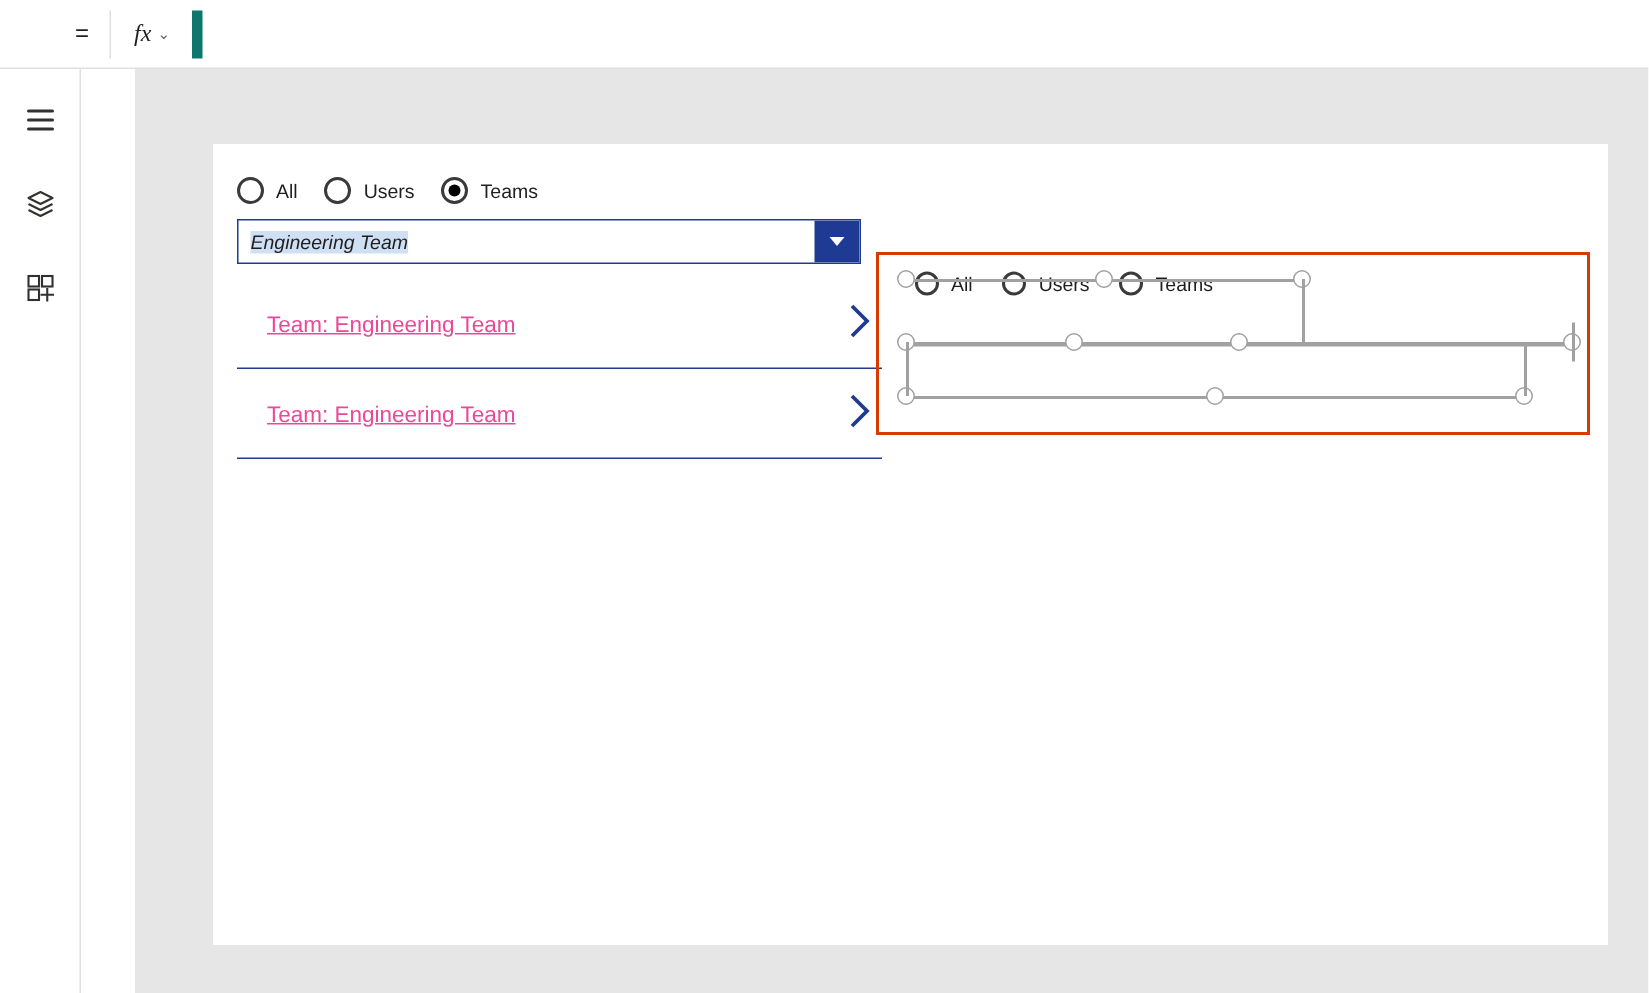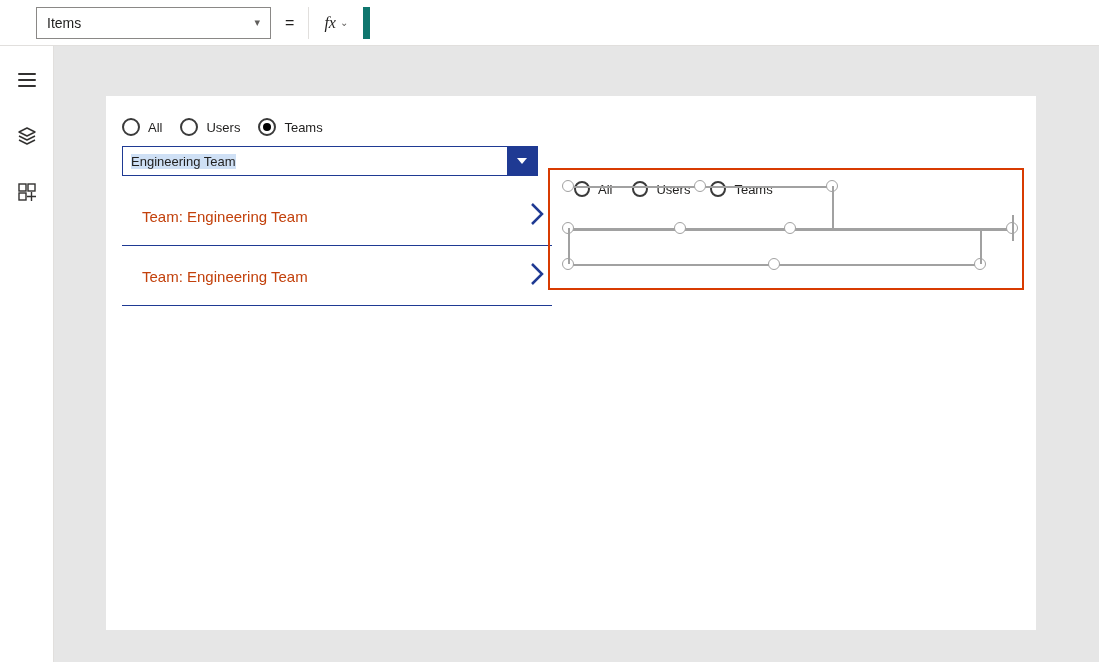--- a/index.html
+++ b/index.html
@@ -59,20 +59,21 @@
 .formula-input {
   flex: 1;
   height: 32px;
   padding: 0 8px;
 }
 
 
 .workspace {
   display: flex;
   height: calc(100% - 46px);
+  gap: 36px;
 }
 .left-rail {
   width: 54px;
   background: #fff;
   border-right: 1px solid #e1dfdd;
   display: flex;
   flex-direction: column;
   align-items: center;
   padding-top: 24px;
   gap: 36px;
@@ -133,20 +134,21 @@
 }
 .radio .lbl { font-size: 13px; }
 
 .dropdown {
   width: 416px;
   height: 30px;
   border: 1px solid #1f3a93;
   display: flex;
   align-items: stretch;
   overflow: hidden;
+  font-style: italic;
 }
 .dropdown .dd-text {
   flex: 1;
   display: flex;
   align-items: center;
   padding: 0 8px;
   font-size: 13px;
 }
 .dropdown .dd-text span {
   background: #cfe0f5;
@@ -170,22 +172,23 @@
   padding: 14px 6px 14px 20px;
   border-bottom: 1px solid #1f3a93;
 }
 .list-item .txtcol { flex: 1; }
 .list-item .title {
   font-size: 19px;
   color: #201f1e;
 }
 .list-item .sub {
   font-size: 15px;
-  color: #c2410c;
+  color: #ec4899;
   margin-top: 2px;
+  text-decoration: underline;
 }
 .list-item .chev-r svg {
   width: 18px; height: 28px;
   stroke: #1f3a93;
   fill: none;
   stroke-width: 2.5;
 }
 
 
 .scr2 {
@@ -234,24 +237,20 @@
   background: #fff;
   margin-left: -6px;
   margin-top: -6px;
 }
 
 </style>
 </head>
 <body>
 
 <div class="formula-bar">
-  <div class="prop-select">
-    <span>Items</span>
-    <span class="chev">▾</span>
-  </div>
   <div class="eq">=</div>
   <div class="fx-box">
     <span class="fx">fx</span>
     <span class="chev">⌄</span>
   </div>
   <div class="formula-input"></div>
 </div>
 
 <div class="workspace">
   <div class="left-rail">

